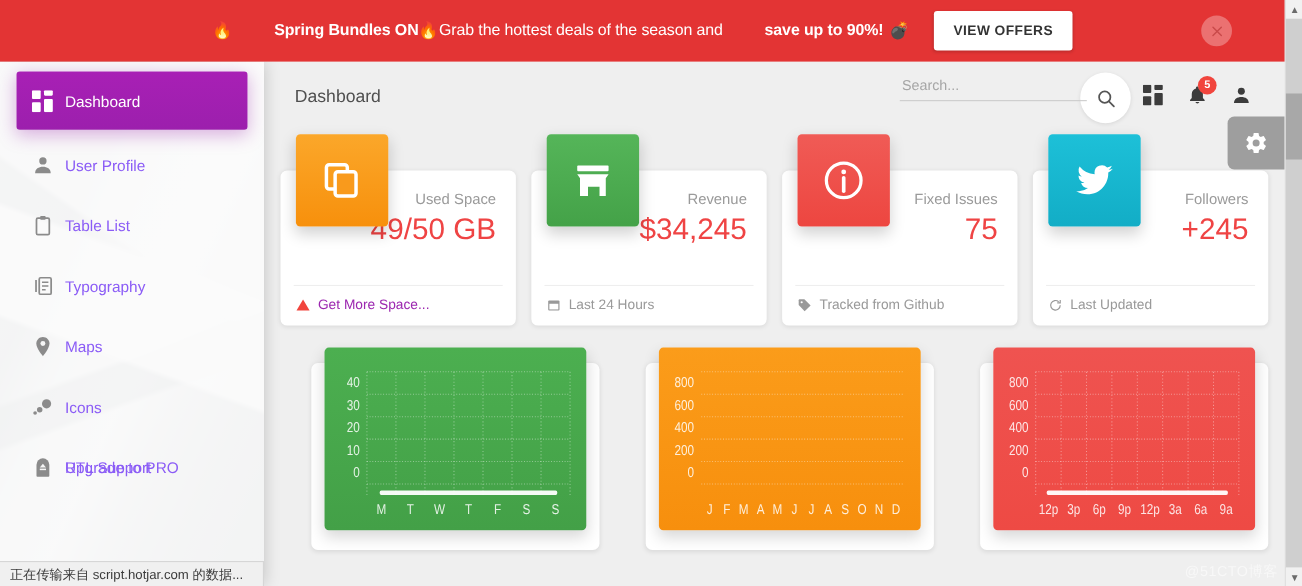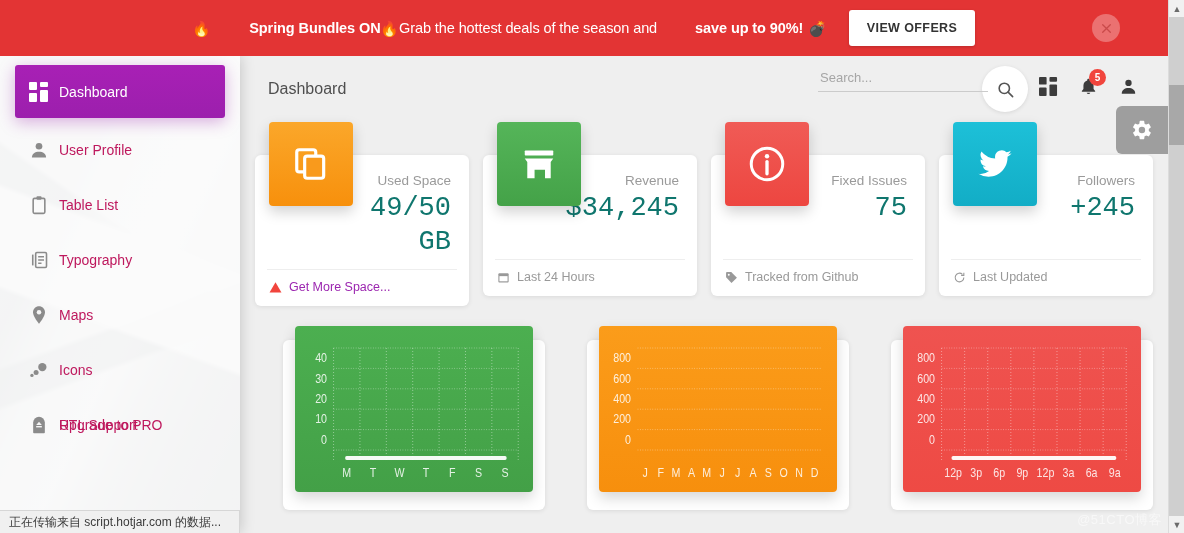--- a/index.html
+++ b/index.html
@@ -77,21 +77,21 @@
     padding-left: 14px;
     cursor: pointer;
     color: #66615b;
   }
   .nav-item .nav-ico {
     width: 30px; flex: 0 0 30px;
     display:flex; align-items:center; justify-content:flex-start;
     color: #8b8b8b;
   }
   .nav-item .nav-ico svg { display:block; }
-  .nav-item .nav-label { font-size: 14px; color: #be185d; white-space: nowrap; }
+  .nav-item .nav-label { font-size: 14px; color: #8b5cf6; white-space: nowrap; }
   .nav-item.active {
     background: #a722b4;
     background: linear-gradient(#a820b5, #9c1fad);
     box-shadow: 0 4px 16px rgba(153,31,170,0.35);
     height: 53px;
   }
   .nav-item.active .nav-ico { color: #fff; }
   .nav-item.active .nav-label { color: #fff; }
   .nav-item.stack { position: relative; }
   .nav-item.stack .nav-label { position: relative; }
@@ -169,21 +169,21 @@
     width: 84px; height: 84px; border-radius: 4px;
     display:flex; align-items:center; justify-content:center;
     color: #fff;
     box-shadow: 0 6px 14px rgba(0,0,0,0.18);
   }
   .stat-info {
     margin-left: auto; text-align: right; padding-top: 6px; padding-right: 6px;
     max-width: 130px;
   }
   .stat-cat { font-size: 13.5px; color: #9a9a9a; line-height: 20px; }
-  .stat-val { font-size: 27px; color: #0f766e; line-height: 34px; font-weight: 300; font-family: Liberation Mono, monospace; }
+  .stat-val { font-size: 27px; color: #ef4444; line-height: 34px; font-weight: 300; }
   .stat-foot {
     border-top: 1px solid #eeeeee;
     margin-top: 10px;
     padding: 10px 2px 12px 2px;
     display:flex; align-items:center; gap:7px;
     font-size: 12.5px; color: #999999;
   }
   .stat-foot .fico { display:flex; align-items:center; color:#999; }
   .stat-foot a { color:#9c27b0; text-decoration:none; cursor:pointer; }
   .stat-foot .warn { color:#f1453d; }

